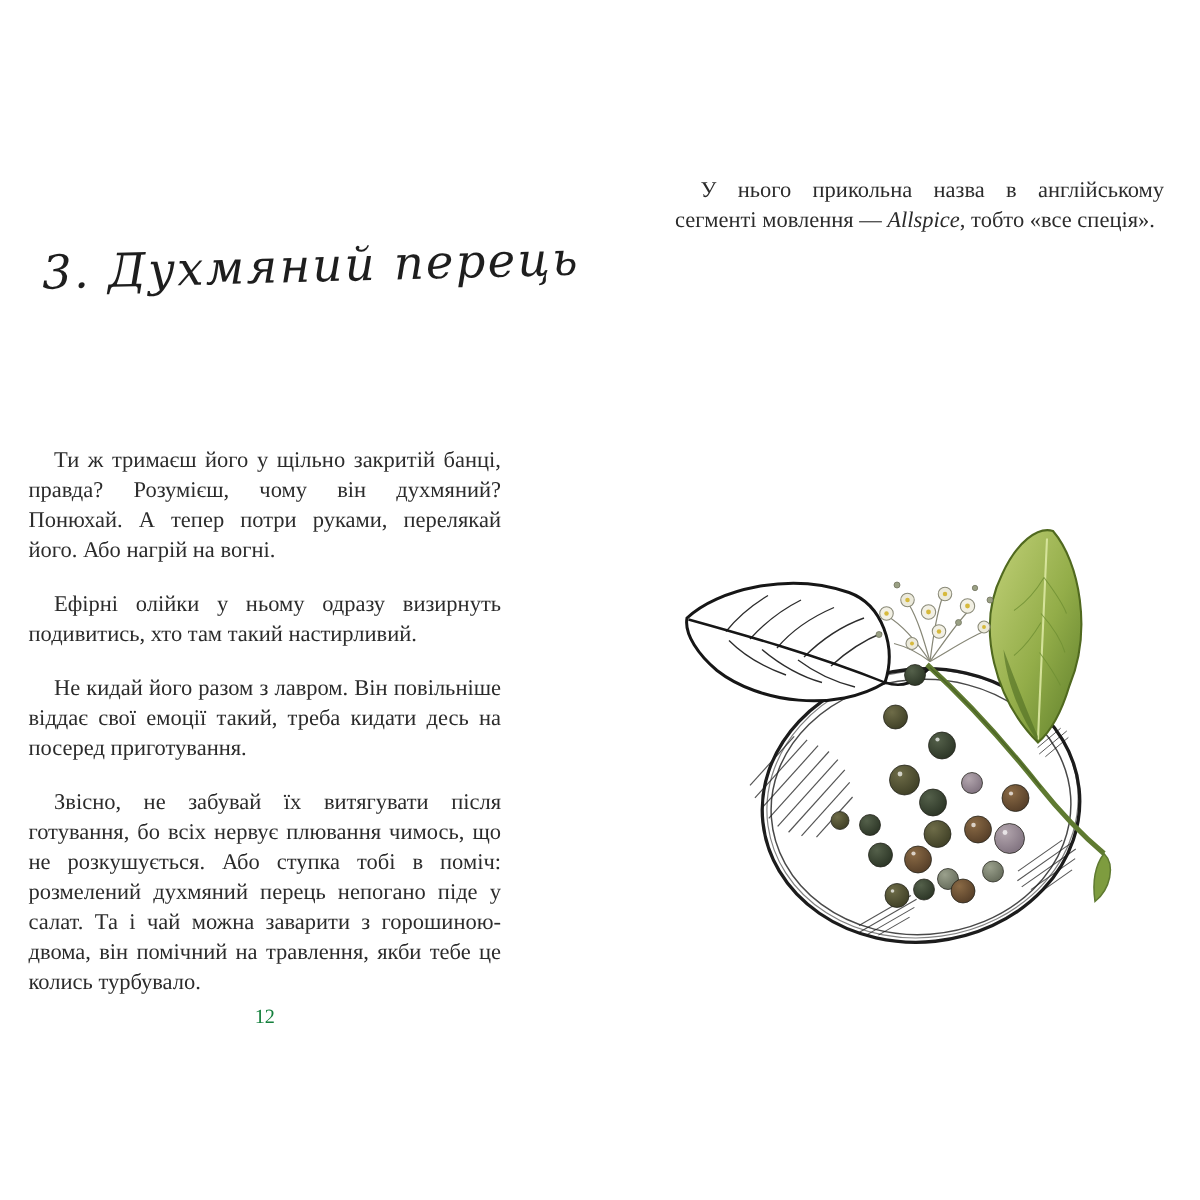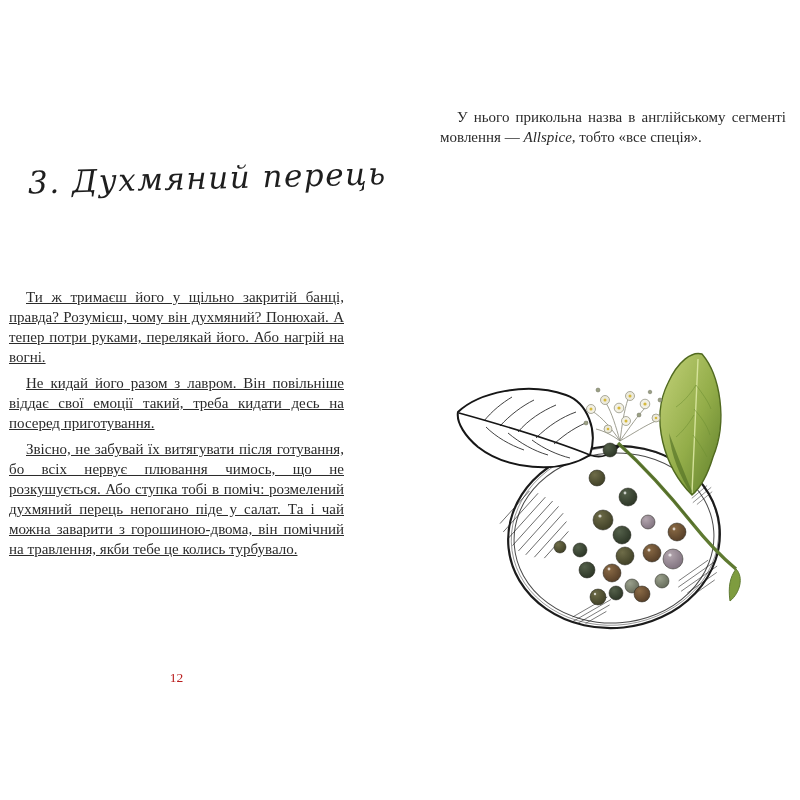--- a/index.html
+++ b/index.html
@@ -10,38 +10,39 @@
   .page{position:absolute;}
   .chapter-title{
     position:absolute;left:28px;top:160px;width:340px;
     font-family:"DejaVu Serif", serif;font-style:italic;
     font-size:31px;letter-spacing:1.5px;color:#1e1e1e;
     transform:rotate(-1.5deg);white-space:nowrap;
   }
   .body-text{
     font-size:15px;line-height:20px;text-align:justify;color:#2b2b2b;
   }
-  .body-text p{margin:6px;text-indent:17px;}
-  .left-body{position:absolute;left:3px;top:281px;width:347px;text-decoration:underline;}
+  .body-text p{margin:16px;text-indent:17px;}
+  .left-body{position:absolute;left:3px;top:281px;width:347px;}
   .right-body{position:absolute;left:434px;top:101px;width:358px;}
   .page-number{
     position:absolute;left:3px;top:670px;width:347px;text-align:center;
-    font-size:13.5px;color:#b91c1c;
+    font-size:13.5px;color:#15803d;
   }
   em.allspice{font-style:italic;}
   .illustration{position:absolute;left:440px;top:345px;width:320px;height:300px;}
 </style>
 </head>
 <body>
 
 <div class="page">
   <div class="chapter-title">3. Духмяний перець</div>
 
   <div class="left-body body-text">
     <p>Ти ж тримаєш його у щільно закритій банці, правда? Розумієш, чому він духмяний? Понюхай. А тепер потри руками, перелякай його. Або нагрій на вогні.</p>
+    <p>Ефірні олійки у ньому одразу визирнуть подивитись, хто там такий настирливий.</p>
     <p>Не кидай його разом з лавром. Він повільніше віддає свої емоції такий, треба кидати десь на посеред приготування.</p>
     <p>Звісно, не забувай їх витягувати після готування, бо всіх нервує плювання чимось, що не розкушується. Або ступка тобі в поміч: розмелений духмяний перець непогано піде у салат. Та і чай можна заварити з горошиною-двома, він помічний на травлення, якби тебе це колись турбувало.</p>
   </div>
 
   <div class="page-number">12</div>
 </div>
 
 <div class="page">
   <div class="right-body body-text">
     <p><span>У нього прикольна назва в англійському сегменті мовлення — </span><em class="allspice">Allspice</em><span>, тобто «все спеція».</span></p>

